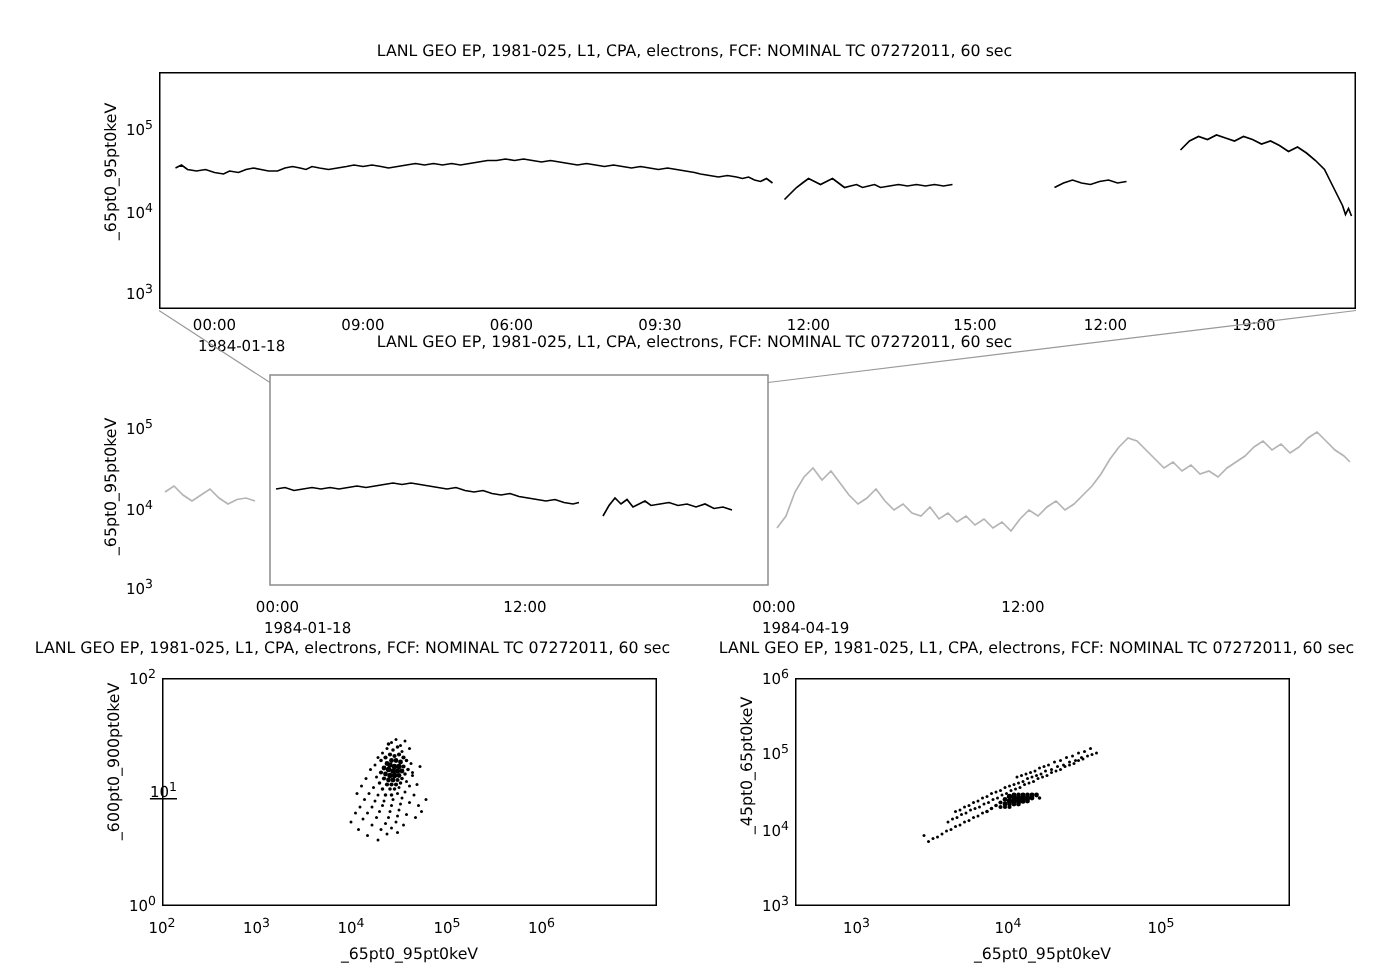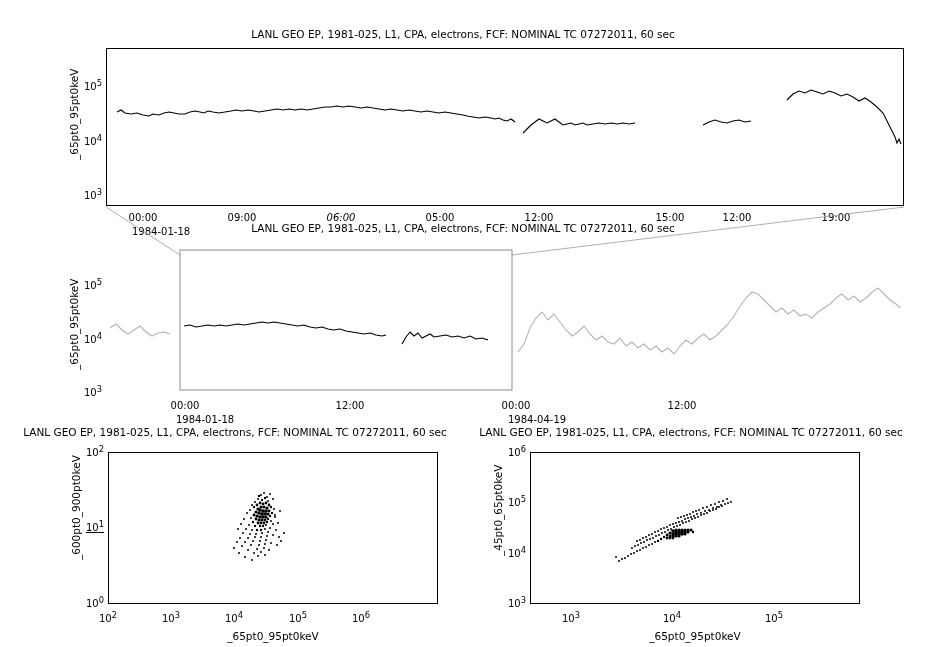--- a/index.html
+++ b/index.html
@@ -78,24 +78,24 @@
     <svg width="798" height="158" viewBox="0 0 798 158">
       <polyline class="curve" points="10,63 14,61 18,64 24,65 30,64 36,66 42,67 46,65 52,66 57,64 62,63 67,64 72,65 78,65 83,63 88,62 93,63 97,64 101,62 106,63 112,64 118,63 124,62 129,61 135,62 141,61 147,62 152,63 158,62 164,61 170,60 176,61 182,60 188,61 194,60 200,61 206,60 212,59 218,58 224,58 230,57 236,58 242,57 248,58 254,59 260,58 266,59 272,60 278,61 284,60 290,61 296,62 302,61 308,62 314,63 320,62 326,63 332,64 338,63 344,64 350,65 356,66 360,67 366,68 372,69 378,68 384,69 388,70 392,69 396,71 400,72 404,70 408,73"></polyline>
       <polyline class="curve" points="416,84 420,80 424,76 428,73 432,70 436,72 440,74 444,72 448,70 452,73 456,76 460,75 464,74 468,76 472,75 476,74 480,76 486,75 492,74 498,75 504,74 510,75 516,74 522,75 528,74"></polyline>
       <polyline class="curve" points="596,76 602,73 608,71 614,73 620,74 626,72 632,71 638,73 644,72"></polyline>
       <polyline class="curve" points="680,51 686,45 692,42 698,44 704,41 710,43 716,45 722,42 728,44 734,47 740,45 746,48 752,52 758,49 764,53 770,58 776,64 780,72 784,80 788,88 790,94 792,90 794,95"></polyline>
     </svg>
   </div>
 
   <div class="tick-x" style="left:113px;top:212px;width:60px;">00:00</div>
   <div class="tick-x" style="left:212px;top:212px;width:60px;">09:00</div>
-  <div class="tick-x" style="left:311px;top:212px;width:60px;font-style:italic;">06:00</div>
-  <div class="tick-x" style="left:410px;top:212px;width:60px;">05:00</div>
+  <div class="tick-x" style="left:311px;top:212px;width:60px;">06:00</div>
+  <div class="tick-x" style="left:410px;top:212px;width:60px;">09:30</div>
   <div class="tick-x" style="left:509px;top:212px;width:60px;">12:00</div>
-  <div class="tick-x" style="left:640px;top:212px;width:60px;">15:00</div>
+  <div class="tick-x" style="left:620px;top:212px;width:60px;">15:00</div>
   <div class="tick-x" style="left:707px;top:212px;width:60px;">12:00</div>
   <div class="tick-x" style="left:806px;top:212px;width:60px;">19:00</div>
 
   <div class="datelab" style="left:132px;top:226px;">1984-01-18</div>
 </div>
 
 <svg class="panel" style="left:0px;top:205px;width:926px;height:55px;pointer-events:none;">
   <line class="zoomline" x1="106" y1="2" x2="180" y2="50"></line>
   <line class="zoomline" x1="904" y1="2" x2="512" y2="50"></line>
 </svg>
@@ -127,21 +127,21 @@
   <div class="datelab" style="left:176px;top:414px;">1984-01-18</div>
   <div class="datelab" style="left:508px;top:414px;">1984-04-19</div>
 </div>
 
 <div class="panel">
   <div class="ptitle" style="left:-228px;top:426px;width:926px;">LANL GEO EP, 1981-025, L1, CPA, electrons, FCF: NOMINAL TC 07272011, 60 sec</div>
 
   <div class="ylab" style="left:70px;top:560px;">_600pt0_900pt0keV</div>
 
   <div class="tick-y" style="left:74px;top:444px;width:30px;">10<sup>2</sup></div>
-  <div class="tick-y" style="left:74px;top:519px;width:30px;text-decoration:underline;">10<sup>1</sup></div>
+  <div class="tick-y" style="left:88px;top:519px;width:30px;text-decoration:underline;">10<sup>1</sup></div>
   <div class="tick-y" style="left:74px;top:595px;width:30px;">10<sup>0</sup></div>
 
   <div class="axesbox" style="left:108px;top:452px;width:330px;height:152px;">
     <svg width="330" height="152" viewBox="0 0 330 152">
       <g class="pt">
         <circle cx="152" cy="42" r="1"></circle>
           <circle cx="155" cy="40" r="1"></circle>
           <circle cx="158" cy="44" r="1"></circle>
         <circle cx="149" cy="46" r="1"></circle>
           <circle cx="161" cy="41" r="1"></circle>

